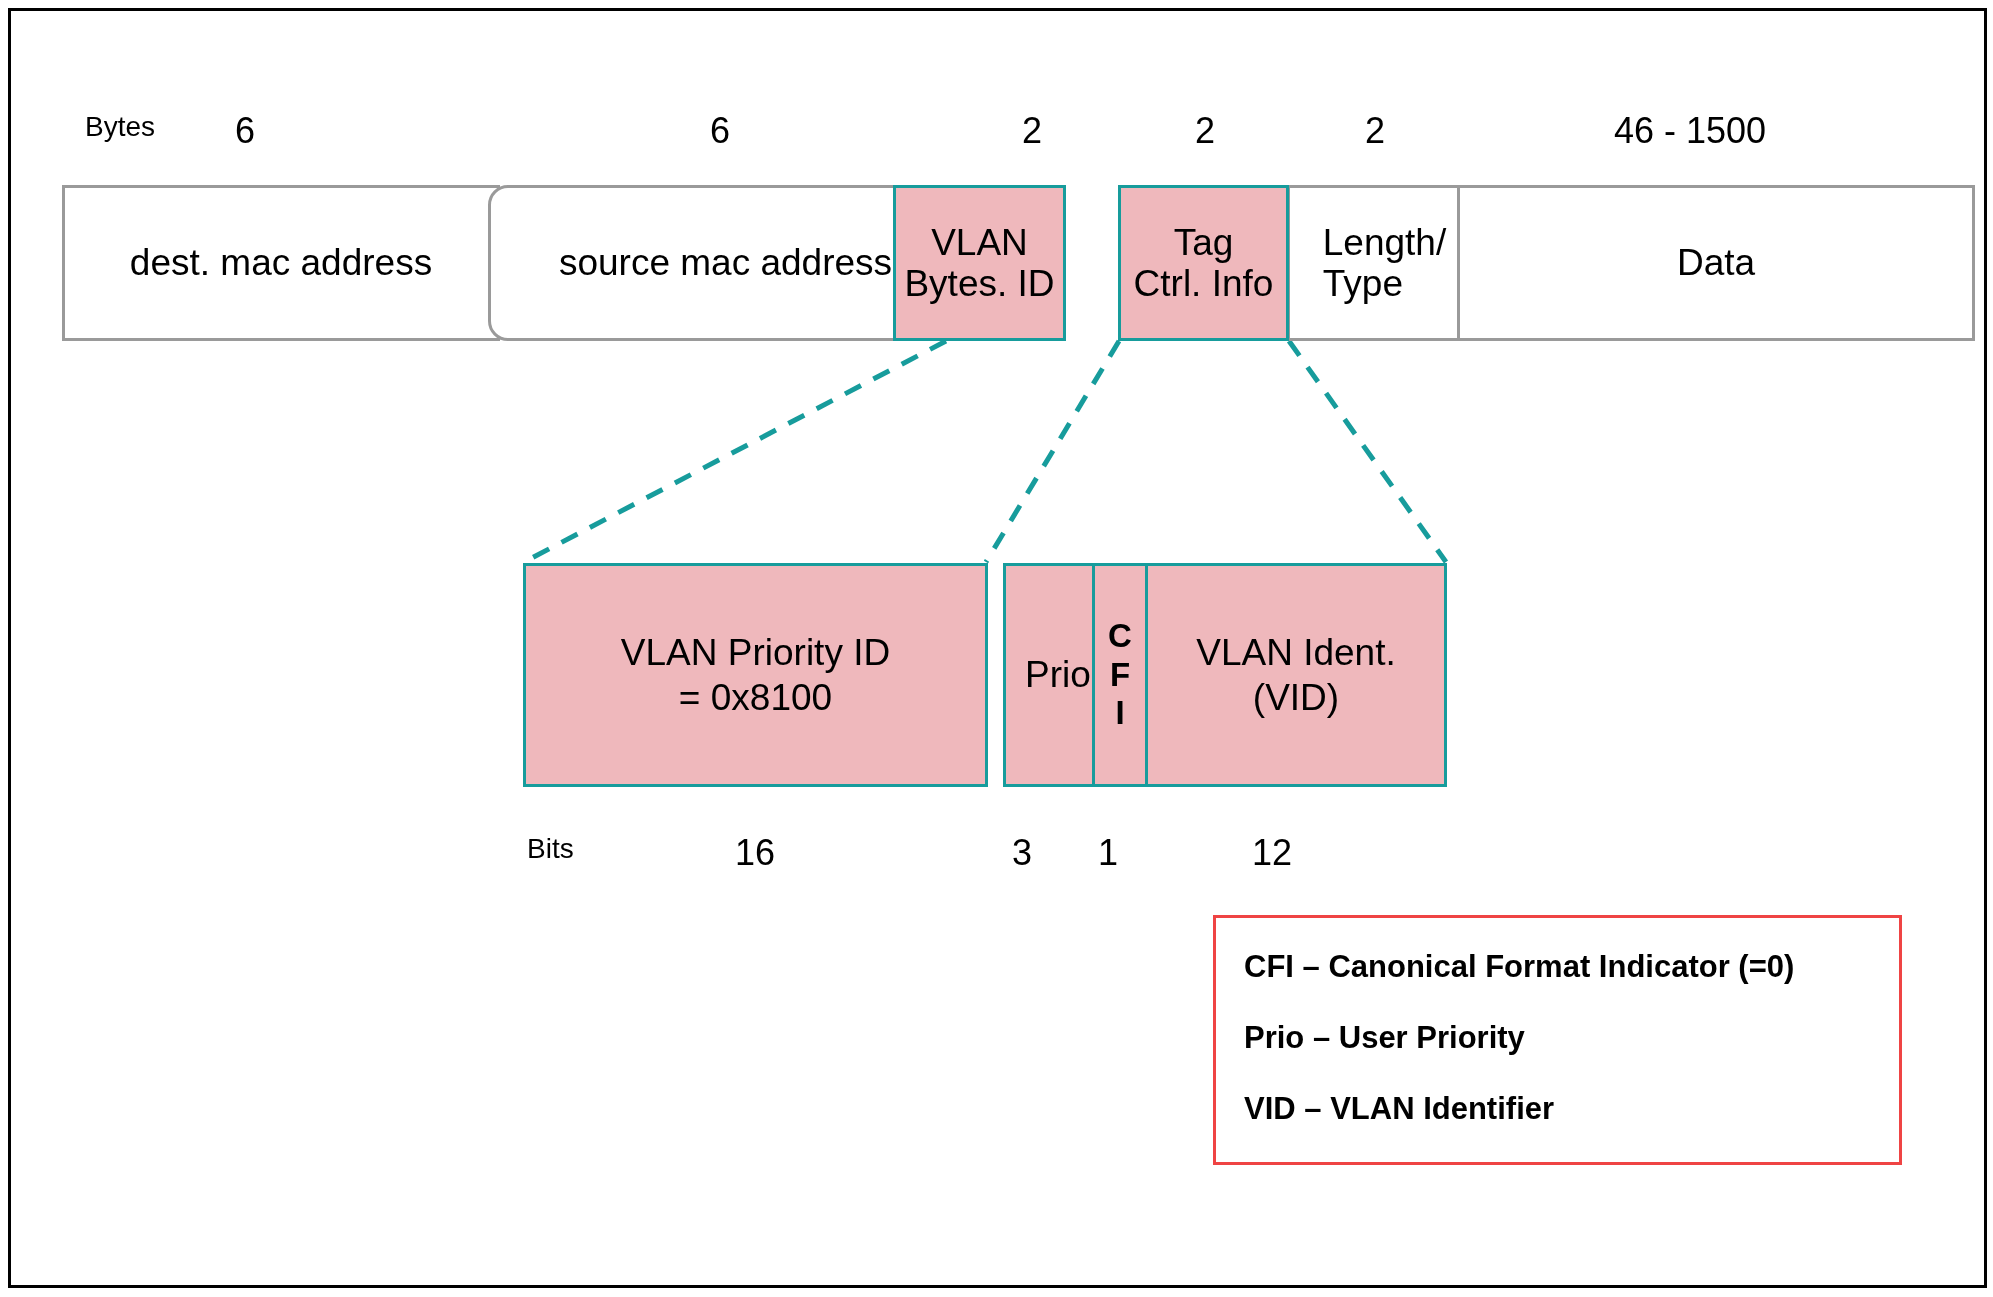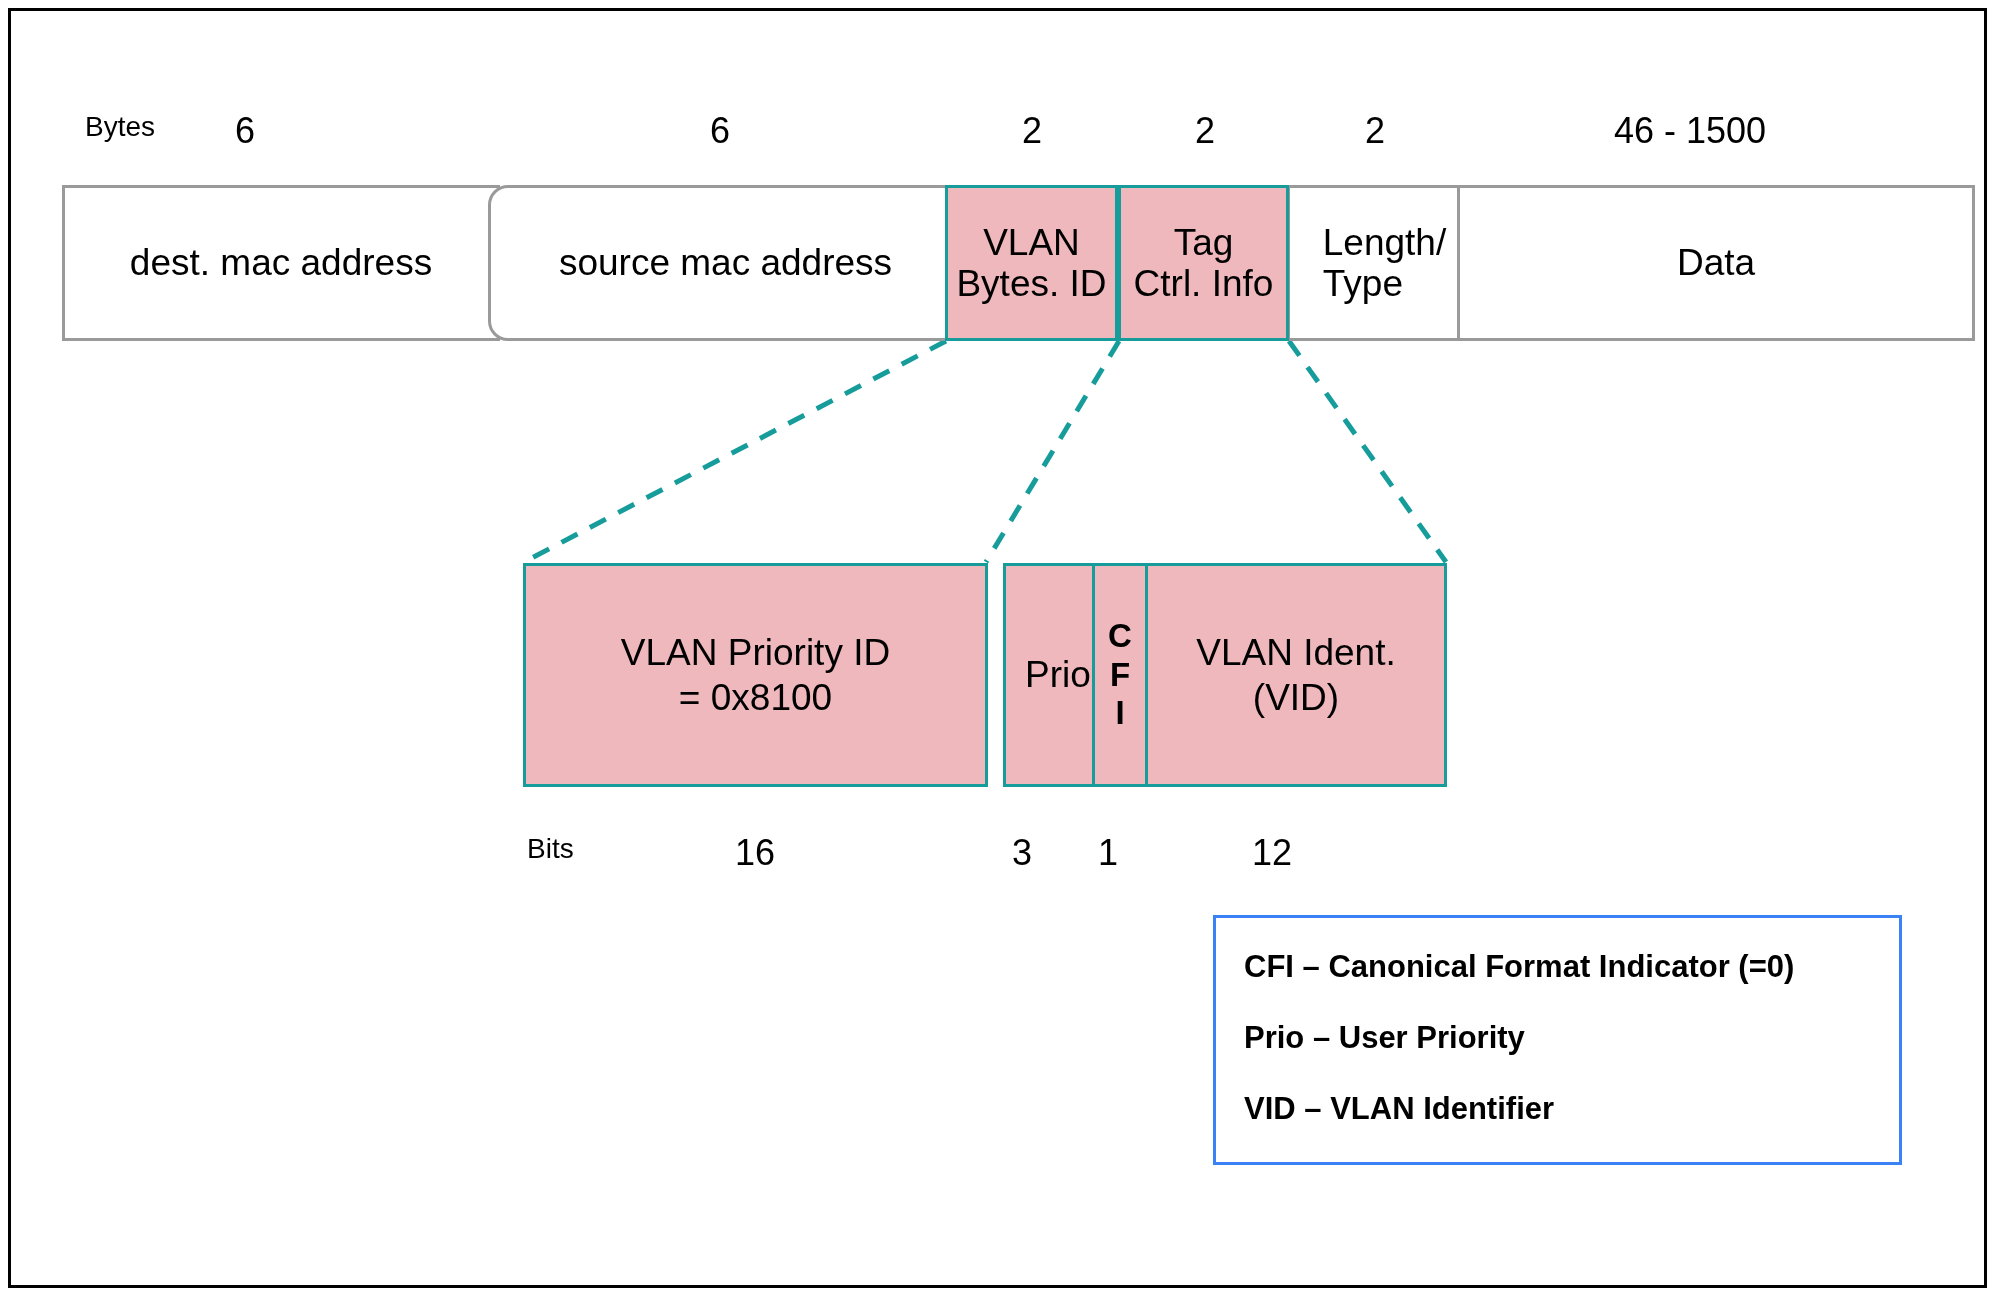--- a/index.html
+++ b/index.html
@@ -95,21 +95,21 @@
     letter-spacing: 0;
   }
 
   
   .legend-box {
     position: absolute;
     left: 1213px;
     top: 915px;
     width: 689px;
     height: 250px;
-    border: 3px solid #3b82f6;
+    border: 3px solid #ef4444;
     background: #ffffff;
     box-sizing: border-box;
   }
   .legend-item {
     position: absolute;
     left: 28px;
     font-size: 31px;
     font-weight: bold;
     color: #000000;
     white-space: nowrap;
@@ -154,21 +154,21 @@
   <div class="frame-row">
 
     <div class="fcell" style="left:0px; width:438px;">
       <span>dest. mac address</span>
     </div>
 
     <div class="fcell" style="left:426px; width:475px;border-radius:20px;">
       <span>source mac address</span>
     </div>
 
-    <div class="fcell tagged" style="left:883px; width:173px;">
+    <div class="fcell tagged" style="left:831px; width:173px;">
       <span>
         <span style="display:block;">VLAN</span>
         <span style="display:block;">Bytes. ID</span>
       </span>
     </div>
 
     <div class="fcell tagged" style="left:1056px; width:171px;">
       <span>
         <span style="display:block;">Tag</span>
         <span style="display:block;">Ctrl. Info</span>

